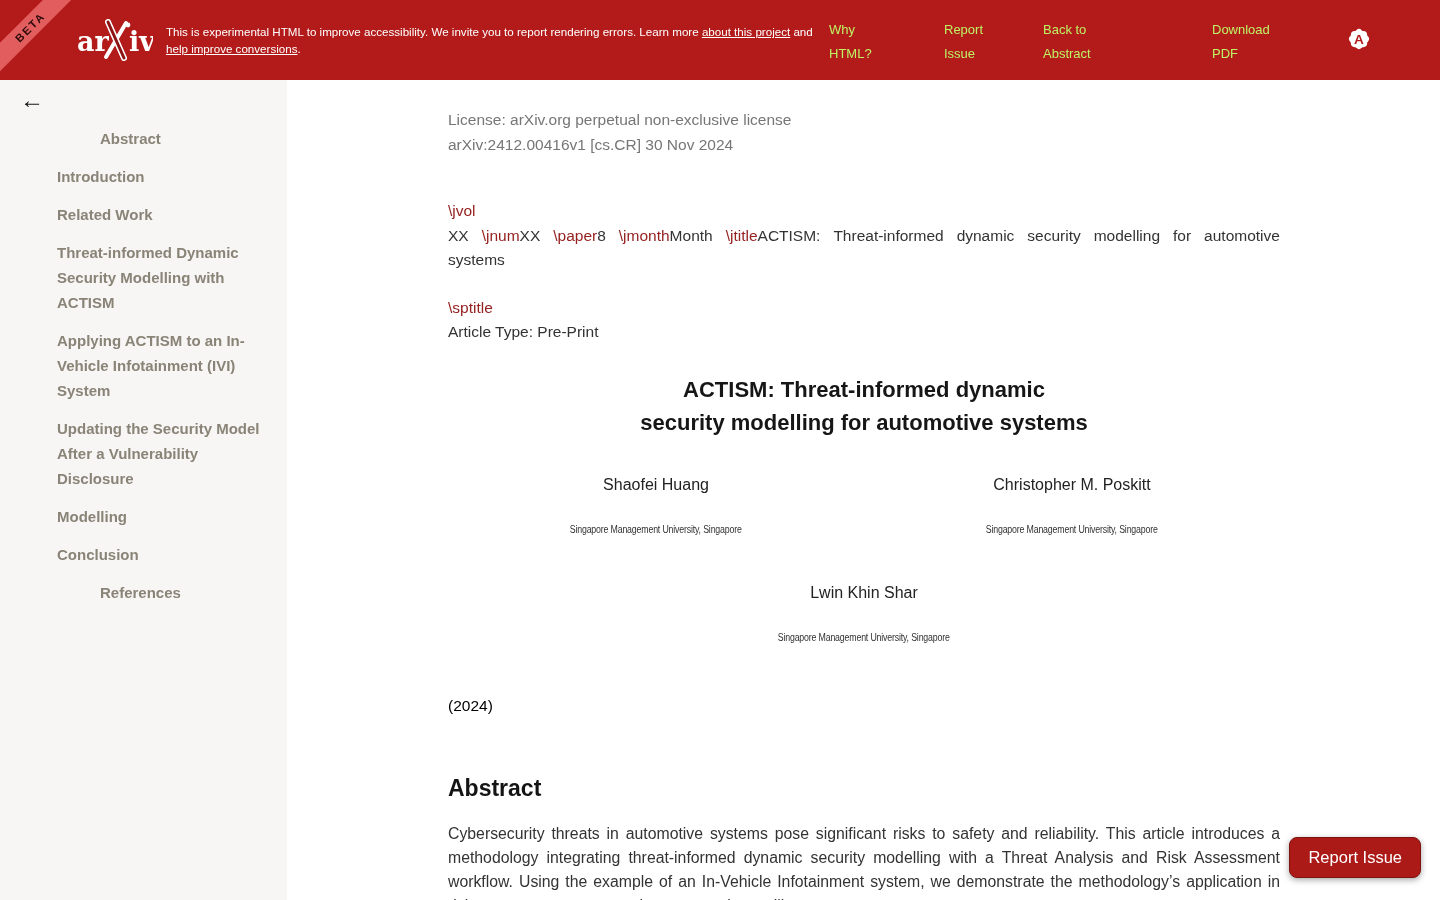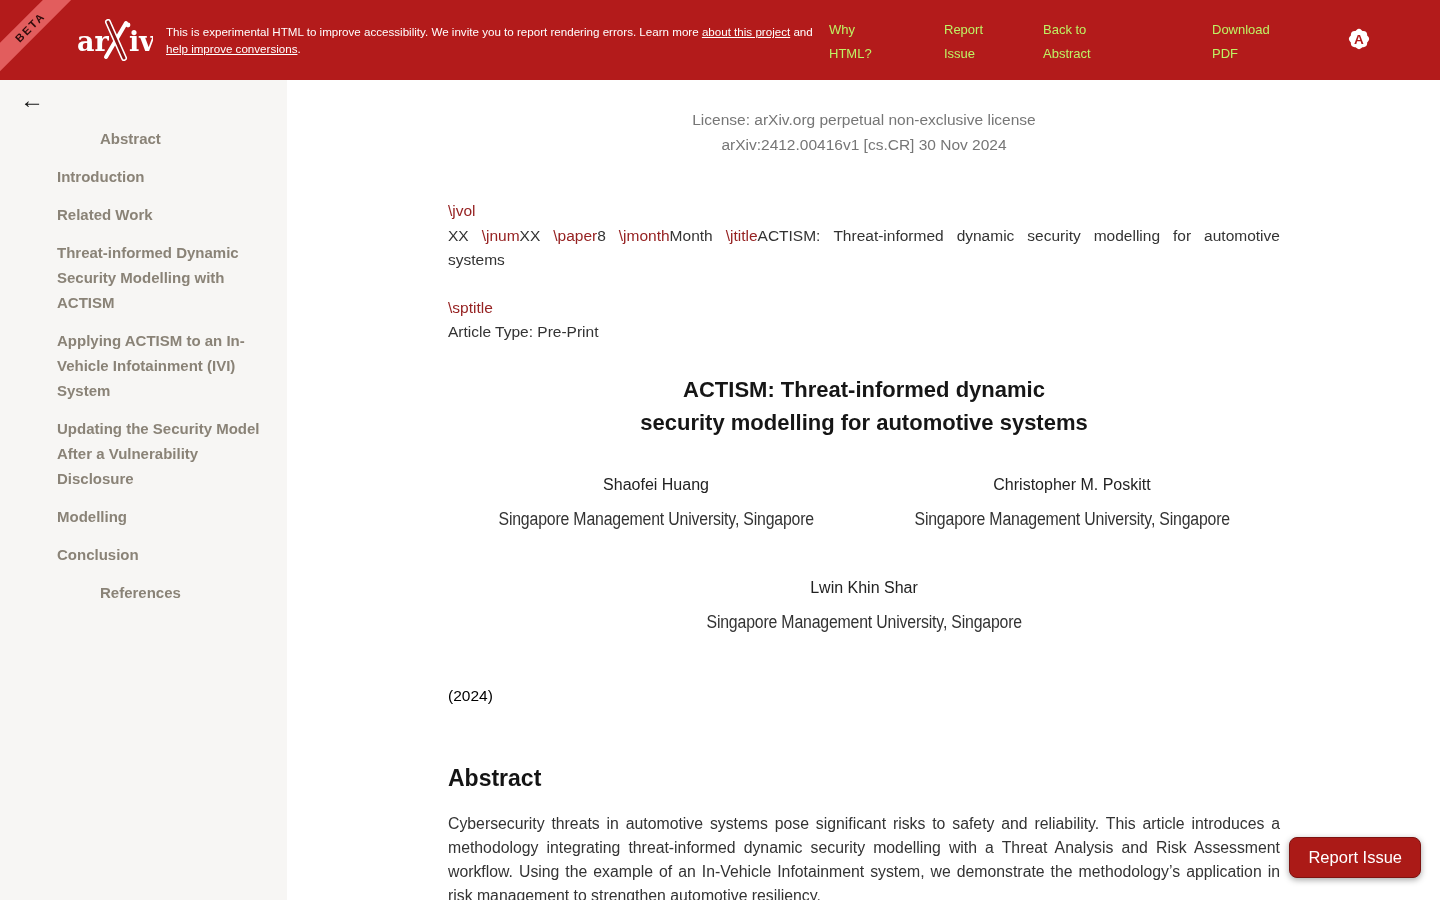--- a/index.html
+++ b/index.html
@@ -30,36 +30,36 @@
              background:#f7f6f4; z-index:10; }
   .back-btn { position:absolute; left:20px; top:6px; font-size:24px; font-weight:bold;
               color:#111; cursor:pointer; line-height:28px; }
   .toc { list-style:none; padding:46px 26px 0 57px; font-size:15px; font-weight:600;
          color:#8a8377; line-height:25px; }
   .toc li { margin-bottom:13px; cursor:pointer; }
   .toc li.indent { padding-left:43px; }
 
   
   .main { margin-left:287px; padding:28px 160px 0 161px; color:#333; }
-  .license { text-align:center; color:#767676; font-size:15.5px; line-height:24.5px; }
+  .license { text-align:left; color:#767676; font-size:15.5px; line-height:24.5px; }
 
   .preamble { margin-top:42px; font-size:15.5px; line-height:24.5px; color:#333; }
   .macro { color:#962222; }
   .pre-justified { display:flex; justify-content:space-between; }
   .pre-group { white-space:nowrap; }
 
   .sptitle-block { margin-top:23px; font-size:15.5px; line-height:24.5px; }
 
   .paper-title { margin-top:28px; text-align:center; font-size:22px; line-height:33px;
                  font-weight:600; color:#161616; }
 
   .authors-row { display:flex; margin-top:37px; }
   .author-col { flex:1; text-align:center; }
   .author-name { font-size:16px; color:#222; }
-  .author-affil { margin-top:15px; font-size:18px; color:#333; }
+  .author-affil { margin-top:30px; font-size:10px; color:#333; }
   .affil-inner { display:inline-block; transform:scaleX(.88); transform-origin:center;
                  letter-spacing:-0.2px; white-space:nowrap; }
   .author-single { margin-top:49px; text-align:center; }
   .pub-date { margin-top:54px; text-align:left; font-size:15.5px; color:#000000; }
 
   .abstract-h { margin-top:60px; font-size:23px; font-weight:700; color:#141414; }
   .abstract-text { margin-top:20px; text-align:justify; font-size:15.8px;
                    line-height:24.3px; color:#333; }
 
   

